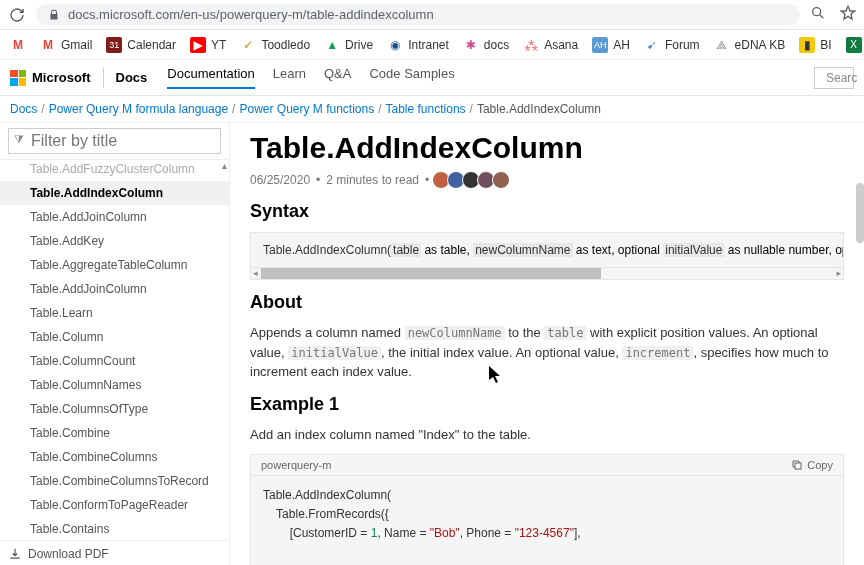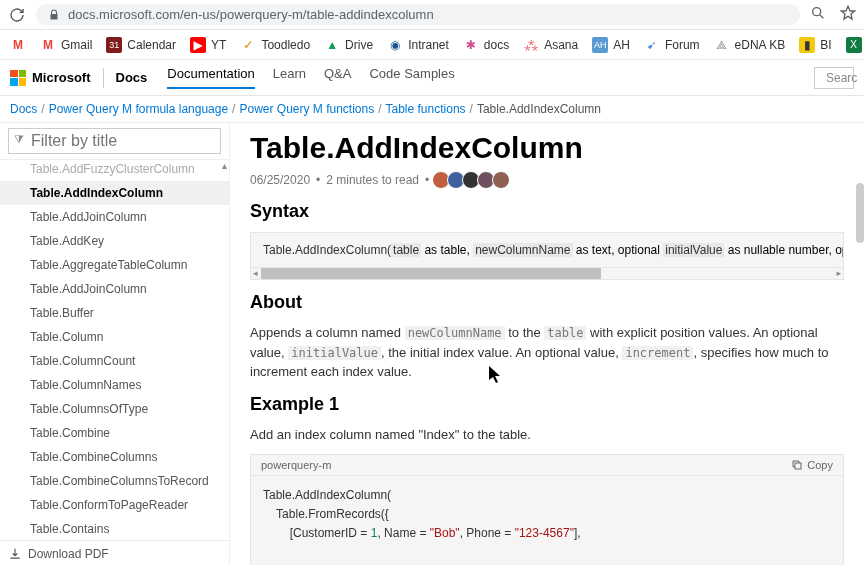--- a/index.html
+++ b/index.html
@@ -207,21 +207,21 @@
       </div>
     </div>
     <div class="navlist">
       <span class="scroll-up">▴</span>
       <div class="navitem faded">Table.AddFuzzyClusterColumn</div>
       <div class="navitem active">Table.AddIndexColumn</div>
       <div class="navitem">Table.AddJoinColumn</div>
       <div class="navitem">Table.AddKey</div>
       <div class="navitem">Table.AggregateTableColumn</div>
       <div class="navitem">Table.AddJoinColumn</div>
-      <div class="navitem">Table.Buffer</div>
+      <div class="navitem">Table.Learn</div>
       <div class="navitem">Table.Column</div>
       <div class="navitem">Table.ColumnCount</div>
       <div class="navitem">Table.ColumnNames</div>
       <div class="navitem">Table.ColumnsOfType</div>
       <div class="navitem">Table.Combine</div>
       <div class="navitem">Table.CombineColumns</div>
       <div class="navitem">Table.CombineColumnsToRecord</div>
       <div class="navitem">Table.ConformToPageReader</div>
       <div class="navitem">Table.Contains</div>
       <div class="navitem">Table.ContainsAll</div>

